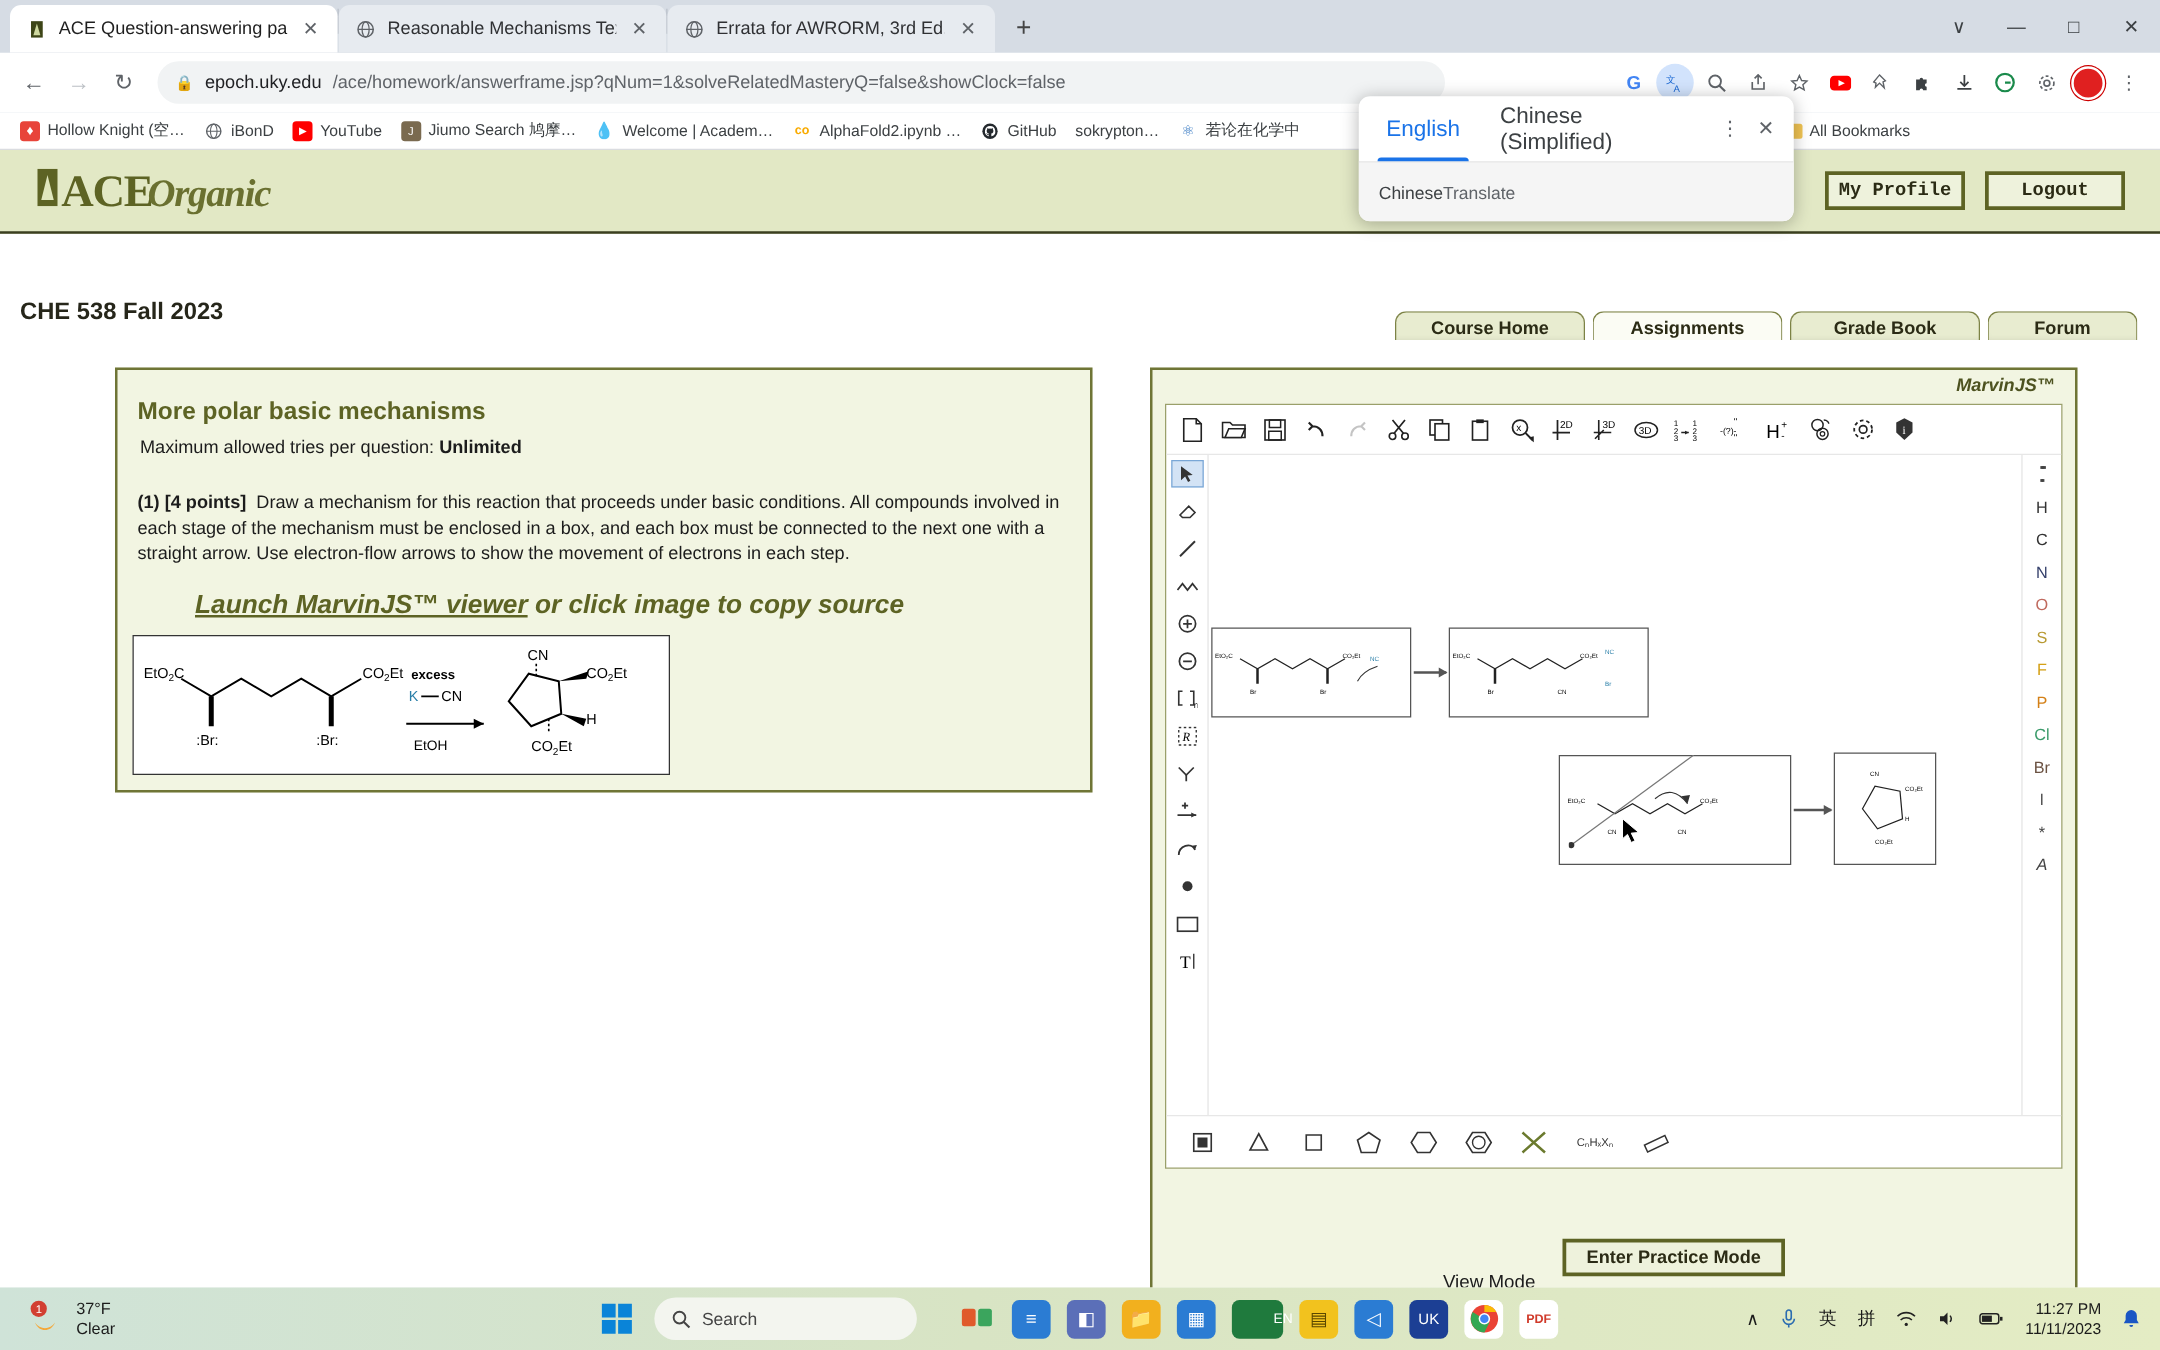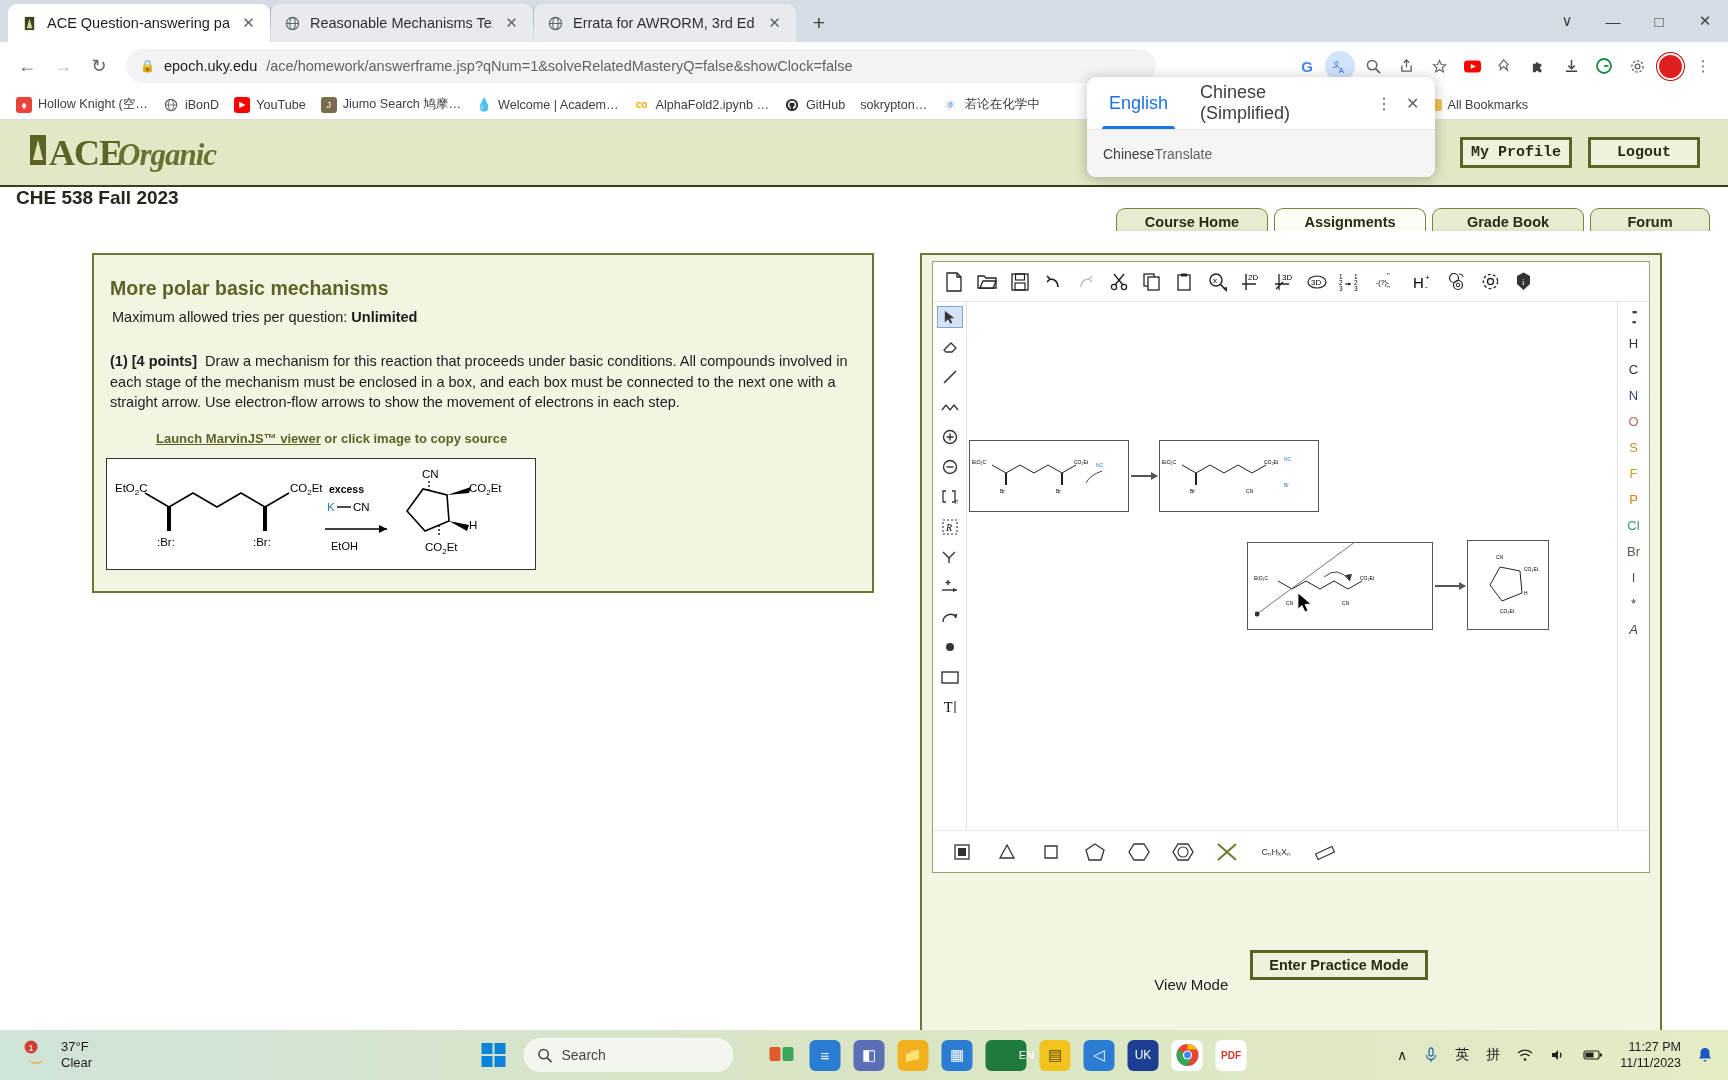--- a/index.html
+++ b/index.html
@@ -75,21 +75,21 @@
   .logo { font-family:"Liberation Serif", serif; font-size:36px; font-weight:bold; color:#5d6324; letter-spacing:-1px; display:flex; align-items:baseline; }
   .logo .flask { display:inline-block; width:20px; height:30px; margin-right:1px; position:relative; }
   .logo .organic { font-style:italic; font-size:31px; color:#6a7030; margin-left:-4px; font-family:"Liberation Serif", serif; }
   .hdr-btns { margin-left:auto; display:flex; gap:16px;font-family:Liberation Mono, monospace; }
   .hdr-btn {
     min-width:112px; height:31px; background:#eef2dc; border:3px solid #5d6324;
     display:flex; align-items:center; justify-content:center;
     font-size:15px; font-weight:bold; color:#2b2b15;
   }
 
-  .course-row { height:44px; display:flex; align-items:flex-start; padding:0 16px; position:relative; background:#ffffff; }
+  .course-row { height:44px; display:flex; align-items:center; padding:0 16px; position:relative; background:#ffffff;margin-top:41px; }
   .course-title { font-size:19px; font-weight:bold; color:#26261a; font-family:"Liberation Sans", sans-serif; }
   .tabs-row { position:absolute; right:18px; bottom:-3px; display:flex; align-items:flex-end; gap:6px; }
   .ptab {
     min-width:152px; height:26px; background:#e8ecd0; border:1px solid #7c8245;
     border-bottom:none; border-radius:9px 9px 0 0;
     display:flex; align-items:center; justify-content:center;
     font-size:14.5px; font-weight:bold; color:#2b2b15;
     box-shadow:inset 0 -6px 7px -6px rgba(0,0,0,.25);
   }
   .ptab.sel { background:#fbfcf4; box-shadow:none; }
@@ -99,21 +99,21 @@
   
   .qcard {
     position:absolute; left:92px; top:22px; width:782px; height:340px;
     background:#f2f5e2; border:2px solid #6f7536;
   }
   .qcard h2 { margin:0; padding:22px 0 0 16px; font-size:19.5px; color:#5d6324; font-weight:bold; }
   .qmaxtries { padding:9px 0 0 18px; font-size:14.5px; color:#1c1c1c; }
   .qmaxtries b { font-weight:bold; }
   .qbody { padding:26px 22px 0 16px; font-size:14.5px; color:#1c1c1c; line-height:1.42; }
   .qbody .pts { font-weight:bold; }
-  .launch-line { padding:18px 0 0 62px; font-size:13px; font-weight:bold; color:#5d6324; }
+  .launch-line { padding:18px 0 0 62px; font-size:21px; font-style:italic; font-weight:bold; color:#5d6324; }
   .launch-line u { text-decoration:underline; }
   .rxn-box {
     margin:12px 0 0 12px; width:430px; height:112px; background:#ffffff;
     border:1px solid #333; position:relative;
   }
 
   
   .epanel {
     position:absolute; left:920px; top:22px; width:742px; height:780px;
     background:#f2f5e2; border:2px solid #6f7536;
@@ -425,20 +425,21 @@
             <text x="362" y="33" font-size="11.5" font-family="Liberation Sans">CO<tspan font-size="8" dy="3">2</tspan><tspan dy="-3">Et</tspan></text>
             <polygon points="342,62 362,66 360,72" fill="#000"></polygon>
             <text x="362" y="70" font-size="11.5" font-family="Liberation Sans">H</text>
             <line x1="332" y1="66" x2="332" y2="78" stroke="#000" stroke-width="1.3" stroke-dasharray="2 2"></line>
             <text x="318" y="92" font-size="11.5" font-family="Liberation Sans">CO<tspan font-size="8" dy="3">2</tspan><tspan dy="-3">Et</tspan></text>
           </svg>
         </div>
       </div>
 
       <div class="epanel">
+        <div class="mjs-label">MarvinJS™</div>
 
         <div class="mjs-frame">
 
           <div class="mjs-toolbar">
             <div class="tbi">
                 <svg width="18" height="20" viewBox="0 0 18 20">
                   <path d="M2 1h10l4 4v14H2z" fill="#fff" stroke="#222" stroke-width="1.3"></path>
                   <path d="M12 1v4h4" fill="none" stroke="#222" stroke-width="1.3"></path>
                 </svg>
               </div>

